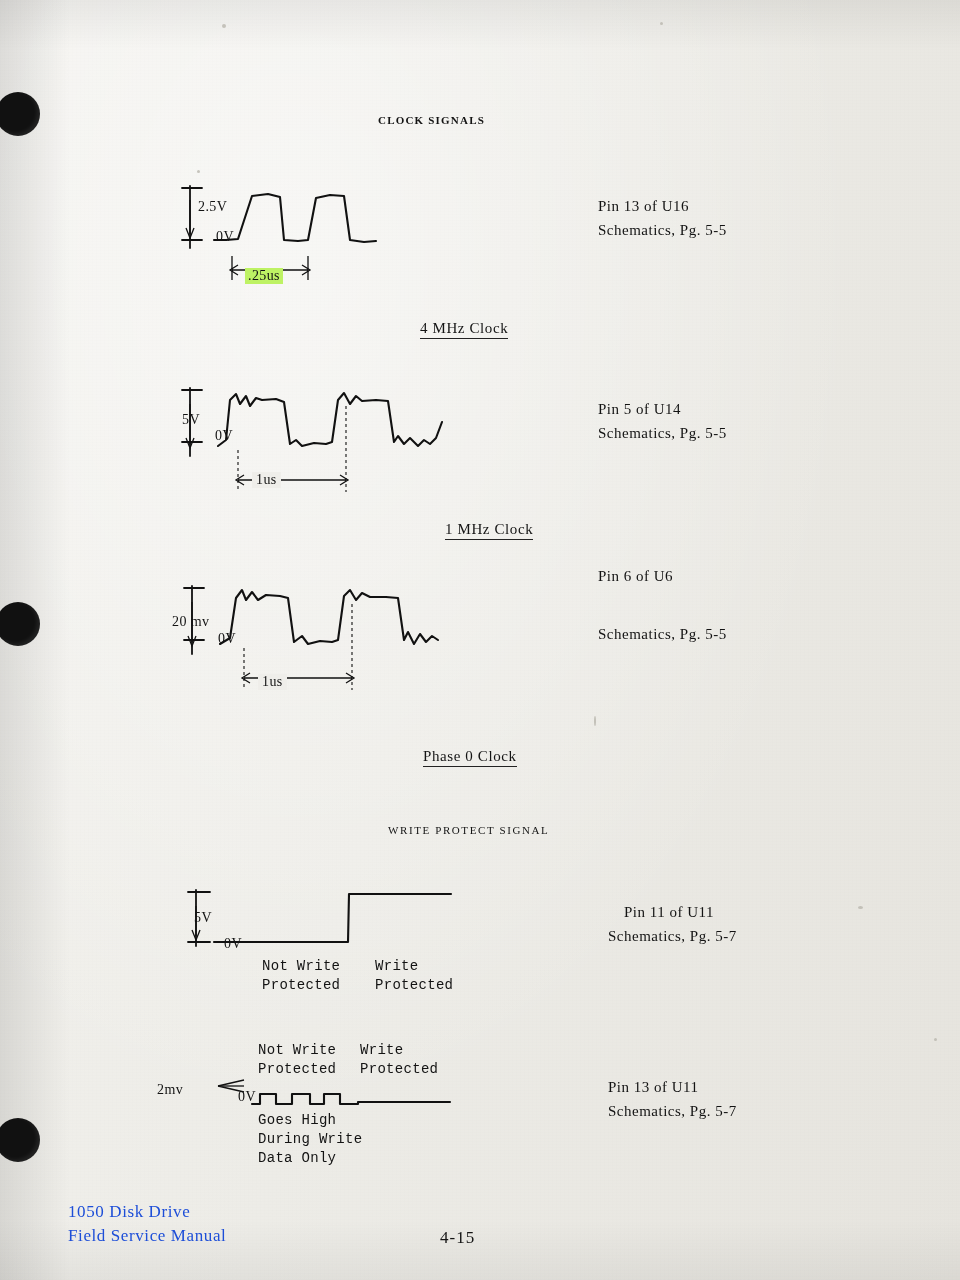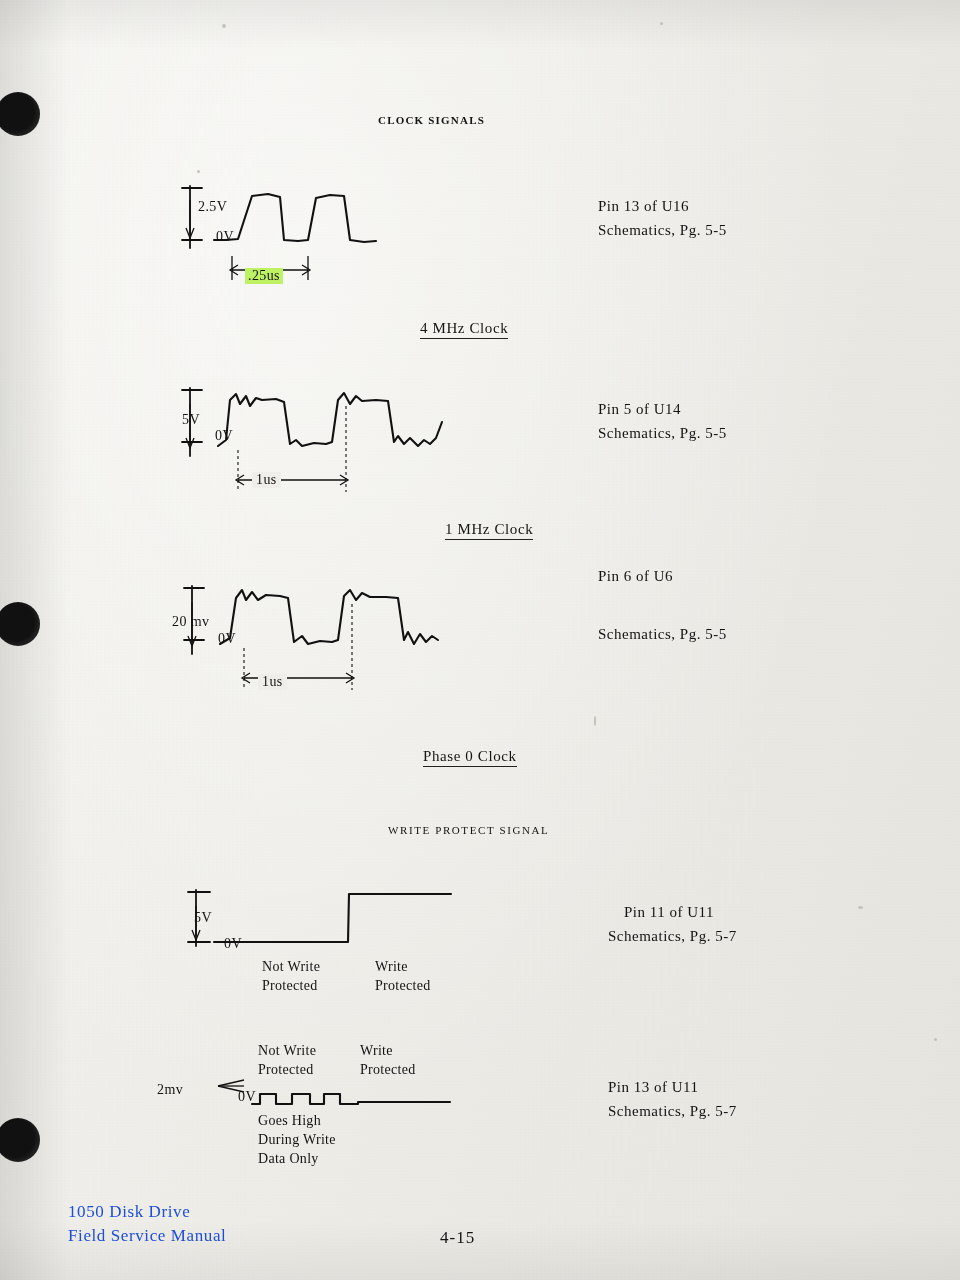--- a/index.html
+++ b/index.html
@@ -91,20 +91,21 @@
     white-space: nowrap;
   }
 
   .ann {
     position: absolute;
     font-size: 14px;
     line-height: 19px;
     letter-spacing: .3px;
     color: #131313;
     white-space: pre;
+    font-family: Liberation Mono, monospace;
   }
 
   svg { position: absolute; overflow: visible; }
   .wave { fill: none; stroke: #111; stroke-width: 2.1; stroke-linecap: round; stroke-linejoin: round; }
   .axis { fill: none; stroke: #111; stroke-width: 1.8; stroke-linecap: round; }
   .thin { fill: none; stroke: #111; stroke-width: 1.3; }
   .dash { fill: none; stroke: #111; stroke-width: 1.1; stroke-dasharray: 3 3; }
 
   .footer-left {
     position: absolute;

